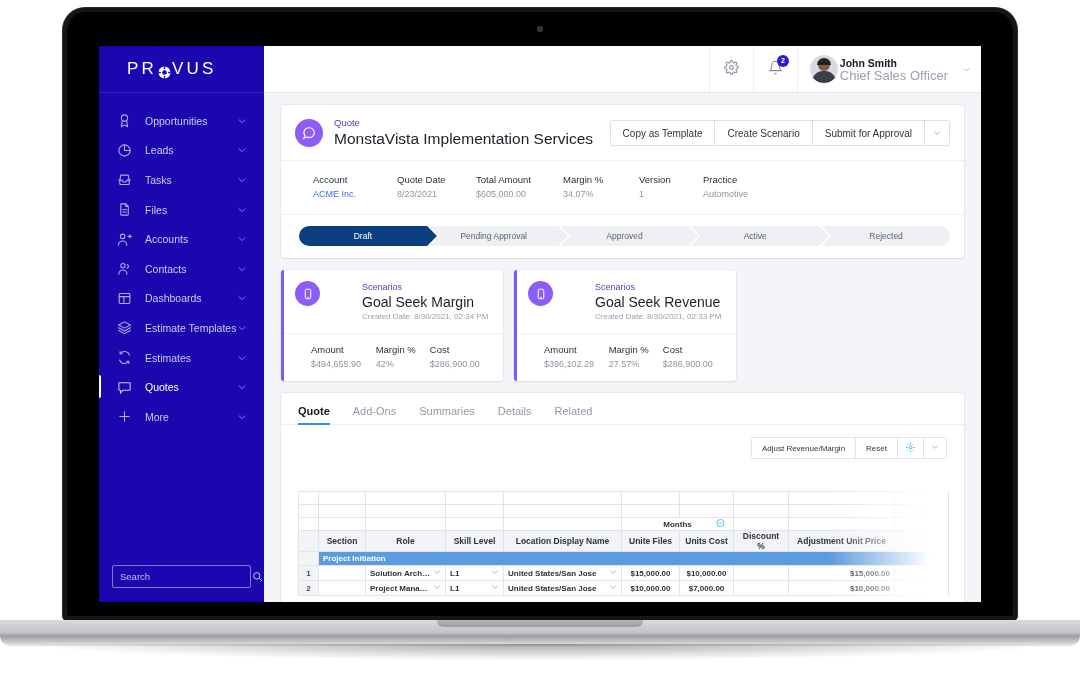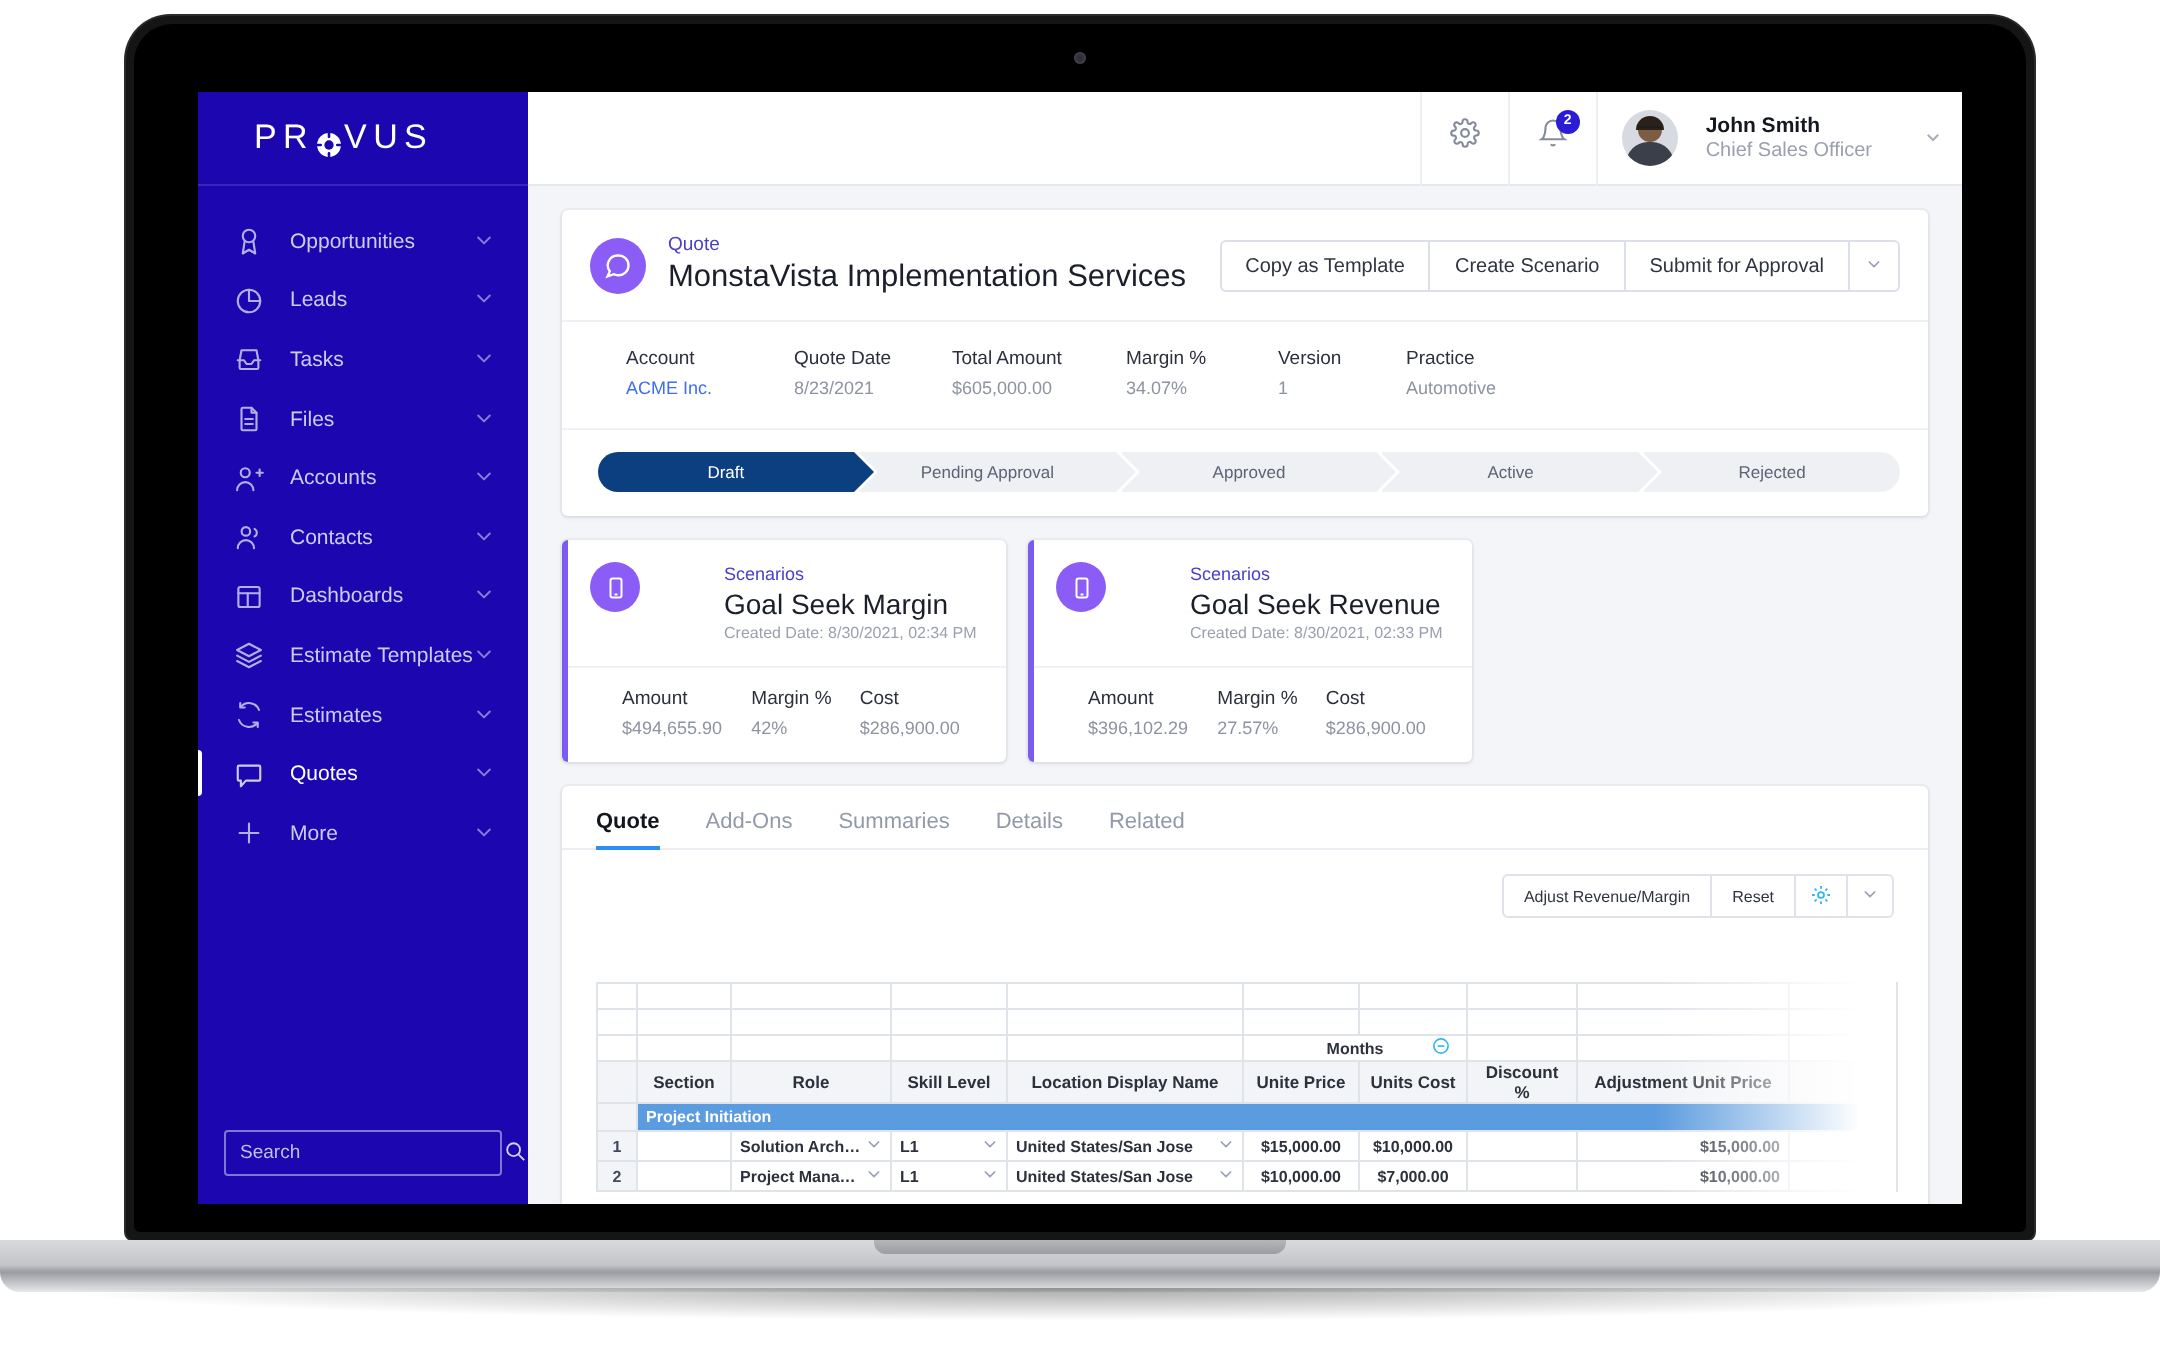--- a/index.html
+++ b/index.html
@@ -119,31 +119,31 @@
   .tb-cell {
     height: 47px; display: flex; align-items: center; justify-content: center;
     border-left: 1px solid #eceef3; padding: 0 14px; position: relative;
   }
   .badge {
     position: absolute; top: 9px; right: 8px;
     min-width: 12px; height: 12px; border-radius: 7px; background: #2a1bd4;
     color: #fff; font-size: 7px; line-height: 12px; text-align: center;
     padding: 0 2px; font-weight: bold;
   }
-  #user-cell { padding: 0 10px 0 12px; gap: 14px; }
+  #user-cell { padding: 0 10px 0 12px; gap: 2px; }
   .avatar {
     width: 28px; height: 28px; border-radius: 50%; overflow: hidden;
     background: #d8dae2; position: relative; flex: 0 0 28px;
   }
   .av-head { position:absolute; left:8px; top:4px; width:12px; height:12px; border-radius:50%; background:#7d5c44;}
   .av-hair { position:absolute; left:7px; top:2.5px; width:14px; height:7px; border-radius:7px 7px 0 0; background:#2b2118;}
   .av-body { position:absolute; left:2px; top:16px; width:24px; height:14px; border-radius:11px 11px 0 0; background:#3b3f4a;}
   .av-glass{ position:absolute; left:8px; top:7.5px; width:12px; height:3.5px; border-top:1px solid #1d1d1d; }
   .u-name { font-size: 10.5px; color: #15181f; font-weight: 600; line-height: 13px;}
-  .u-role { font-size: 10px; color: #9aa0ad; line-height: 11px;}
+  .u-role { font-size: 13px; color: #9aa0ad; line-height: 11px;}
 
   
   #main {
     position: absolute; left: 165px; top: 47px; width: 717px; height: 509px;
     background: #f4f5f9; padding: 12px 17px 0 17px; overflow: hidden;
   }
   .card {
     background: #fff; border-radius: 3px;
     box-shadow: 0 1px 2px rgba(30,35,60,0.08), 0 0 0 1px rgba(30,35,60,0.04);
   }
@@ -689,21 +689,21 @@
                   <td class="blank c-disc"></td>
                   <td class="blank c-aup"></td>
                   <td class="blank c-end"></td>
                 </tr>
                 <tr class="hrow">
                   <td class="c-idx"></td>
                   <td class="c-sec">Section</td>
                   <td class="c-role">Role</td>
                   <td class="c-skill">Skill Level</td>
                   <td class="c-loc">Location Display Name</td>
-                  <td class="c-up">Unite Price</td>
+                  <td class="c-up">Unite Files</td>
                   <td class="c-uc">Units Cost</td>
                   <td class="c-disc">Discount %</td>
                   <td class="c-aup">Adjustment Unit Price</td>
                   <td class="c-end"></td>
                 </tr>
                 <tr class="section-row">
                   <td class="c-idx"></td>
                   <td colspan="9">Project Initiation</td>
                 </tr>
                 <tr class="drow">

